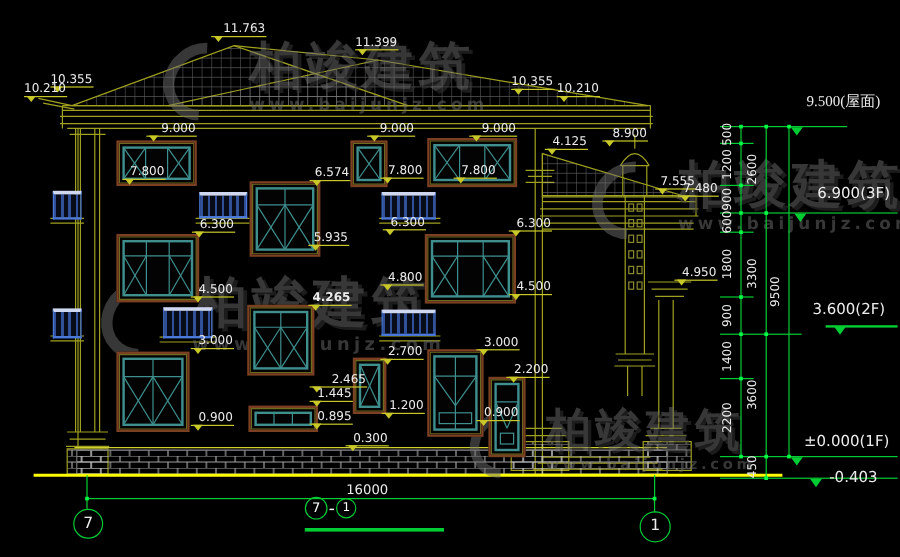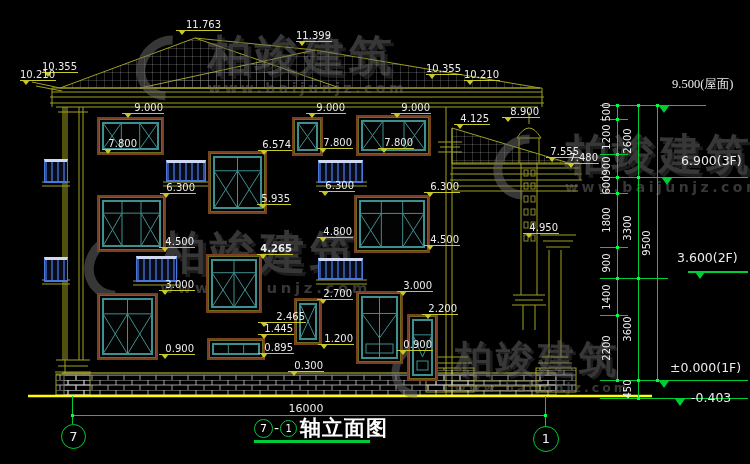--- a/index.html
+++ b/index.html
@@ -110,21 +110,20 @@
     <rect x="64" y="375" width="492" height="21" fill="url(#brick)" stroke="#777"></rect>
     <line x1="28" y1="396" x2="652" y2="396" stroke="#ffff00" stroke-width="2.5"></line>
   </svg>
 
   <div id="dim-total">16000</div>
 
   <div id="title-row">
     <span class="tcirc" style="width:17px;height:17px;font-size:11px;line-height:17px;">7</span>
     <span style="font-size:14px;margin:0 1px;">-</span>
     <span class="tcirc" style="width:15px;height:15px;font-size:10px;line-height:15px;">1</span>
-    <span style="font-size:21px;font-weight:bold;margin-left:3px;letter-spacing:1px;">轴立面图</span>
   </div>
   <div id="title-underline"></div>
 
   <div class="acirc" style="left:61px;top:424px;width:23px;height:23px;font-size:13px;line-height:23px;">7</div>
   <div class="acirc" style="left:533px;top:426px;width:24px;height:24px;font-size:13px;line-height:24px;">1</div>
 
 <div class="wm" style="left: 138px; top: 34px; transform: scale(1); transform-origin: 0px 0px;">
       <div class="logo"></div>
       <div>
         <div class="chars">柏竣建筑</div>
@@ -229,21 +228,21 @@
       <i class="tri"></i>
     </div>
     <div class="marker" style="left: 424px; top: 180px; width: 36px;">
       <span class="v">6.300</span>
       <i class="tri"></i>
     </div>
     <div class="marker" style="left: 257px; top: 192px; width: 34px;">
       <span class="v">5.935</span>
       <i class="tri"></i>
     </div>
-    <div class="marker" style="left: 523px; top: 221px; width: 36px; text-align: right;">
+    <div class="marker" style="left: 562px; top: 221px; width: 36px; text-align: right;">
       <span class="v">4.950</span>
       <i class="tri"></i>
     </div>
     <div class="marker" style="left: 317px; top: 225px; width: 36px;">
       <span class="v">4.800</span>
       <i class="tri"></i>
     </div>
     <div class="marker" style="left: 159px; top: 235px; width: 36px;">
       <span class="v">4.500</span>
       <i class="tri"></i>

